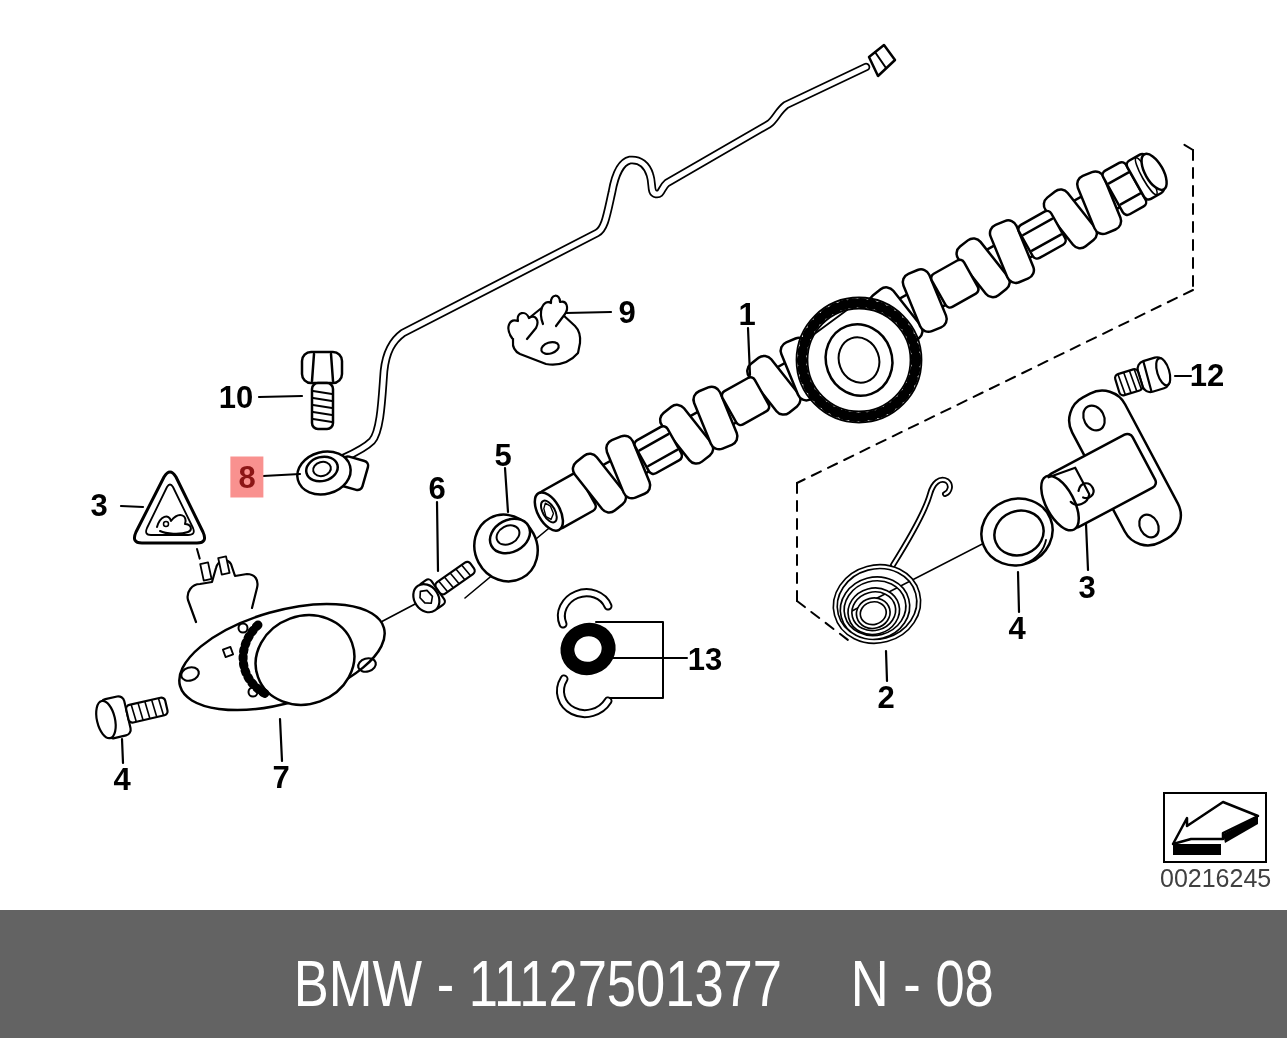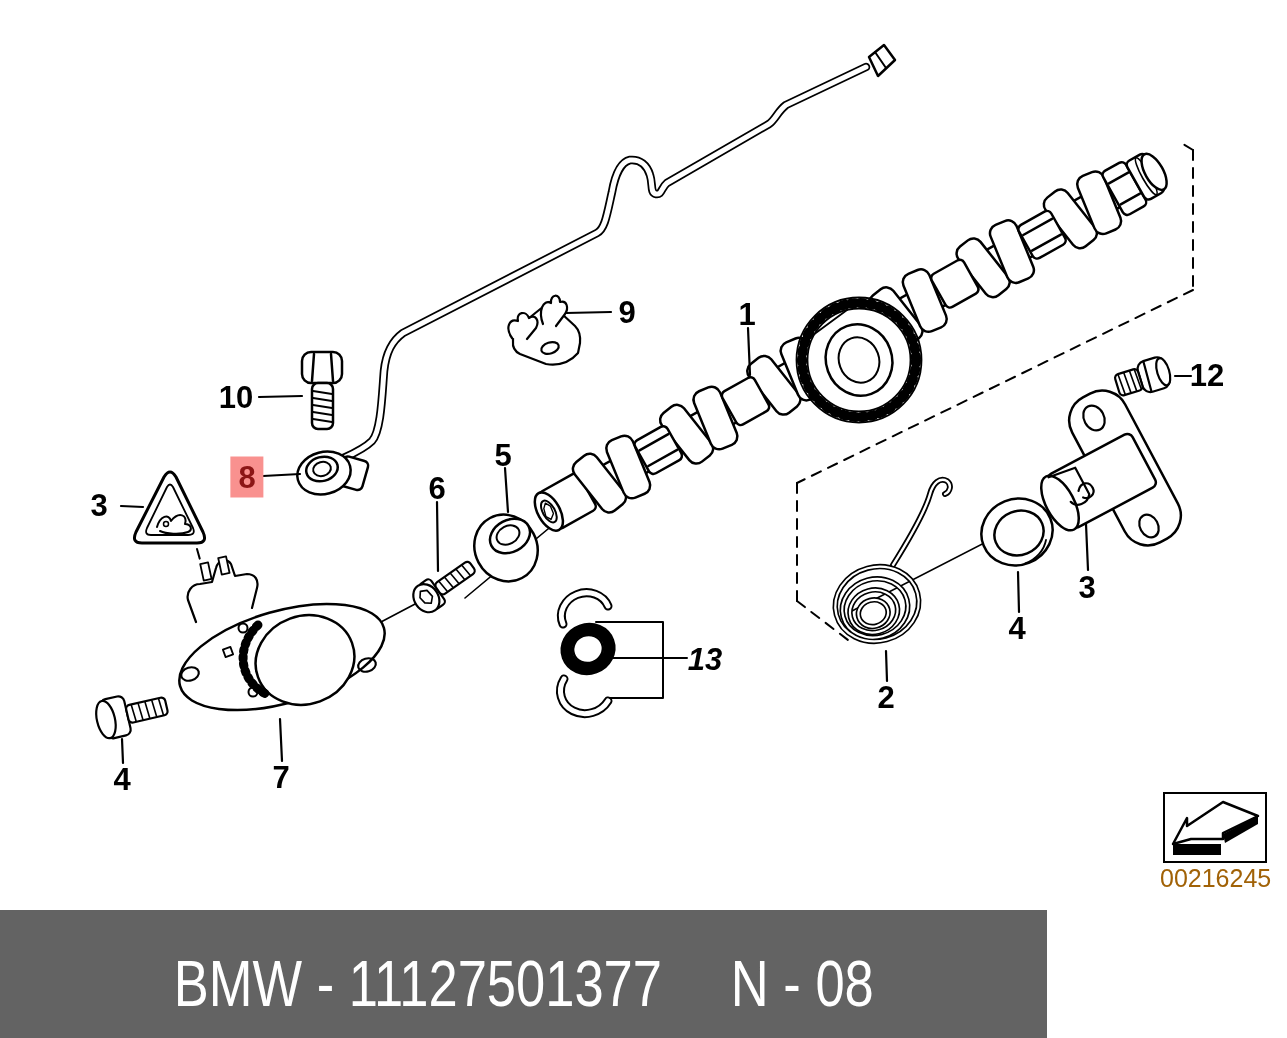--- a/index.html
+++ b/index.html
@@ -5,22 +5,22 @@
   html,body{margin:0;padding:0;background:#fff;}
   #stage{position:relative;width:1287px;height:1038px;background:var(--background,#fff);overflow:hidden;
          font-family:"Liberation Sans", sans-serif;}
   #drawing{position:absolute;left:0;top:0;}
   #label-layer{position:absolute;left:0;top:0;width:1287px;height:910px;}
   .part-label{position:absolute;transform:translate(-50%,-50%);font-size:31px;font-weight:700;color:#000;
               line-height:1;user-select:none;cursor:pointer;}
   .part-label.hl{background:var(--highlight-bg,#f9918f);color:var(--highlight-text,#8c1616);padding:5px 8px;}
   #stamp-box{position:absolute;left:1163px;top:792px;width:100px;height:67px;border:2px solid #000;
              background:#fff;cursor:pointer;}
-  #stamp-code{position:absolute;left:1160px;top:864px;width:110px;text-align:center;font-size:25px;color:#a16207;}
-  #footer-bar{position:absolute;left:0;top:910px;width:1047px;height:128px;background:var(--footer-bg,#636363);
+  #stamp-code{position:absolute;left:1160px;top:864px;width:110px;text-align:center;font-size:25px;color:#404040;}
+  #footer-bar{position:absolute;left:0;top:910px;width:1287px;height:128px;background:var(--footer-bg,#636363);
               display:flex;align-items:center;justify-content:center;}
   #footer-inner{display:flex;gap:84px;transform:scaleX(0.82);white-space:nowrap;
                 color:var(--footer-text,#fff);font-size:64px;font-weight:400;letter-spacing:0px;padding-top:20px;}
   svg *{vector-effect:non-scaling-stroke;}
 </style>
 </head>
 <body>
 
 <div id="stage">
 
@@ -272,21 +272,21 @@
       <div class="part-label" style="left: 1087px; top: 587px;">3</div>
       <div class="part-label" style="left: 1017px; top: 628px;">4</div>
       <div class="part-label" style="left: 503px; top: 455px;">5</div>
       <div class="part-label" style="left: 437px; top: 488px;">6</div>
       <div class="part-label" style="left: 281px; top: 777px;">7</div>
       <div class="part-label hl" style="left: 247px; top: 477px;">8</div>
       <div class="part-label" style="left: 627px; top: 312px;">9</div>
       <div class="part-label" style="left: 236px; top: 397px;">10</div>
       <div class="part-label" style="left: 122px; top: 779px;">4</div>
       <div class="part-label" style="left: 1207px; top: 375px;">12</div>
-      <div class="part-label" style="left: 705px; top: 659px; font-style: italic;">13</div>
+      <div class="part-label" style="left: 705px; top: 659px;">13</div>
       <div class="part-label" style="left: 99px; top: 505px;">3</div>
     </div>
 
   <div id="stamp-box">
     <svg width="100" height="67" viewBox="0 0 100 67">
       <polygon points="8,50 56,50 56,61 8,61" fill="#000"></polygon>
       <polygon points="58,40 93,22 93,30 60,49" fill="#000"></polygon>
       <polygon points="8,50 22,24 22,32 58,8 93,22 58,39 58,45 26,45" fill="#fff" stroke="#000" stroke-width="2.5" stroke-linejoin="round"></polygon>
     </svg>
   </div>

